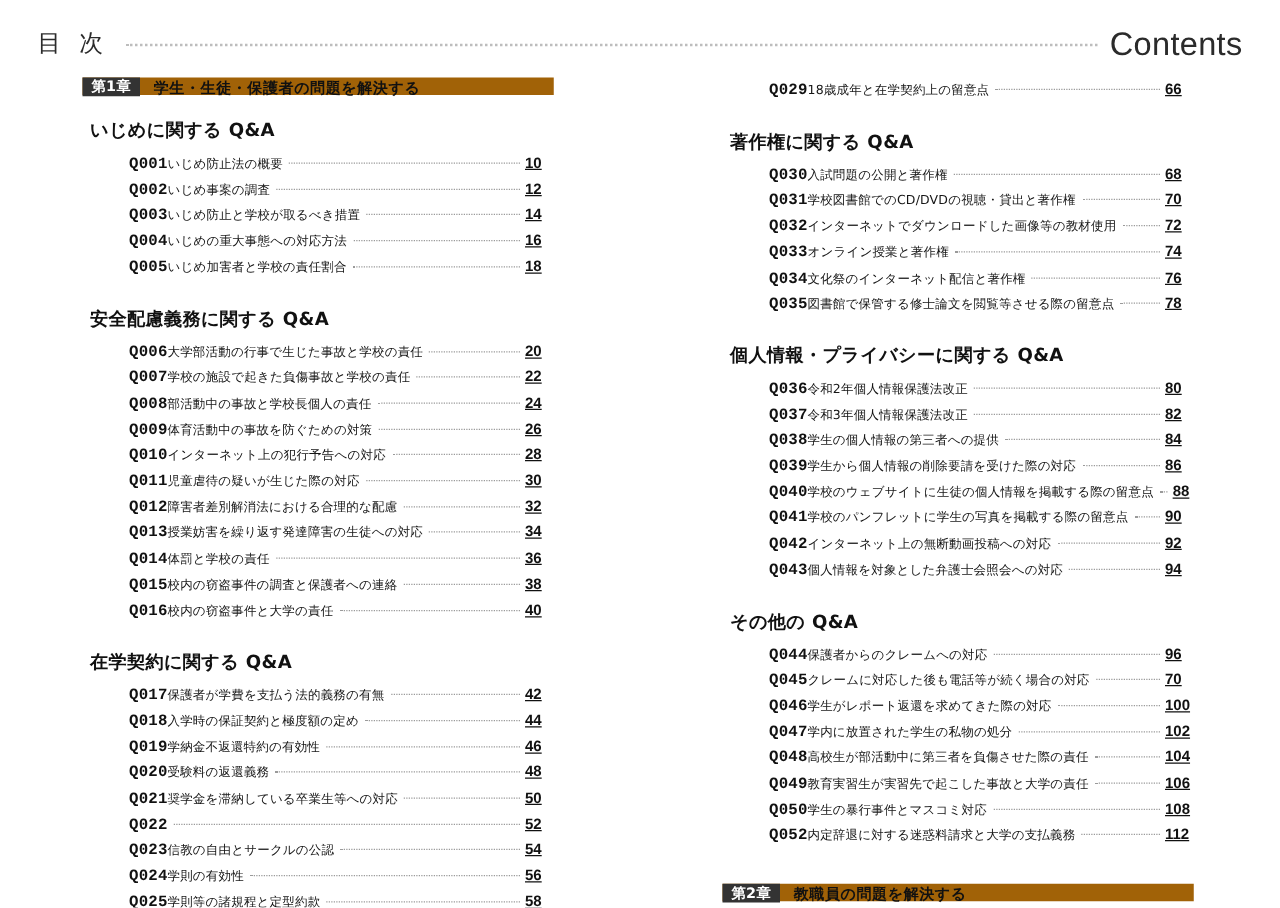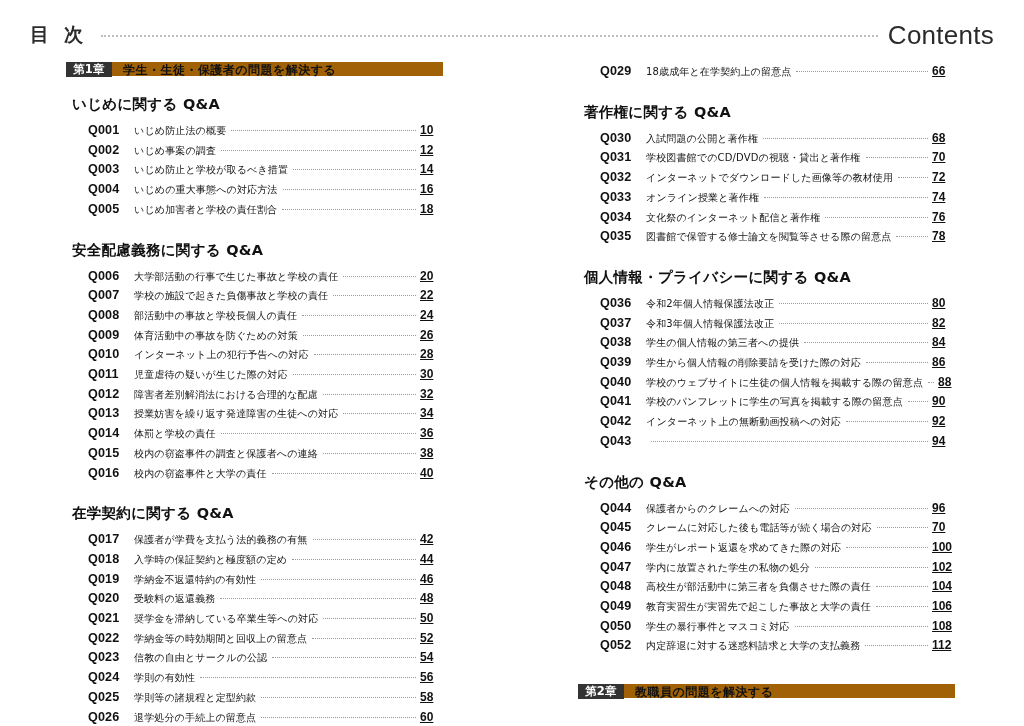--- a/index.html
+++ b/index.html
@@ -29,21 +29,21 @@
     top: 20px;
     left: 30px;
     right: 30px;
     height: 30px;
     display: flex;
     align-items: center;
     gap: 0;
   }
   .runhead-jp {
     font-size: 19px;
-    font-weight: 700;
+    font-weight: 400;
     letter-spacing: 0.22em;
     color: #2b2b2b;
     white-space: nowrap;
     font-family: "DejaVu Sans", "Liberation Sans", sans-serif;
   }
   .runhead-rule {
     flex: 1 1 auto;
     height: 0;
     margin: 2px 10px 0 14px;
     border-bottom: 2px dotted #bdbdbd;
@@ -126,25 +126,26 @@
     align-items: baseline;
     font-size: 11.6px;
     line-height: 19.7px;
     color: #1a1a1a;
     white-space: nowrap;
   }
   .entry-num {
     flex: 0 0 auto;
     width: 46px;
     margin-left: 22px;
-    font-family: Liberation Sans, sans-serif;
+    font-family: Liberation Mono, monospace;
     font-weight: 700;
     font-size: 12.6px;
     letter-spacing: 0.01em;
     color: #111111;
+    text-align: right;
   }
   .entry-title {
     flex: 0 0 auto;
     font-family: "DejaVu Sans", "Liberation Sans", sans-serif;
     font-size: 10px;
     letter-spacing: 0.015em;
     color: #151515;
   }
   .entry-dots {
     flex: 1 1 auto;
@@ -306,21 +307,20 @@
           <span class="entry-page">48</span>
         </div>
         <div class="entry">
           <span class="entry-num">Q021</span>
           <span class="entry-title">奨学金を滞納している卒業生等への対応</span>
           <span class="entry-dots"></span>
           <span class="entry-page">50</span>
         </div>
         <div class="entry">
           <span class="entry-num">Q022</span>
-          <span class="entry-title">学納金等の時効期間と回収上の留意点</span>
           <span class="entry-dots"></span>
           <span class="entry-page">52</span>
         </div>
         <div class="entry">
           <span class="entry-num">Q023</span>
           <span class="entry-title">信教の自由とサークルの公認</span>
           <span class="entry-dots"></span>
           <span class="entry-page">54</span>
         </div>
         <div class="entry">
@@ -424,20 +424,21 @@
           <span class="entry-page">90</span>
         </div>
         <div class="entry">
           <span class="entry-num">Q042</span>
           <span class="entry-title">インターネット上の無断動画投稿への対応</span>
           <span class="entry-dots"></span>
           <span class="entry-page">92</span>
         </div>
         <div class="entry">
           <span class="entry-num">Q043</span>
+          <span class="entry-title">個人情報を対象とした弁護士会照会への対応</span>
           <span class="entry-dots"></span>
           <span class="entry-page">94</span>
         </div>
         <div class="section-head gap">その他の Q&amp;A</div>
         <div class="entry">
           <span class="entry-num">Q044</span>
           <span class="entry-title">保護者からのクレームへの対応</span>
           <span class="entry-dots"></span>
           <span class="entry-page">96</span>
         </div>

